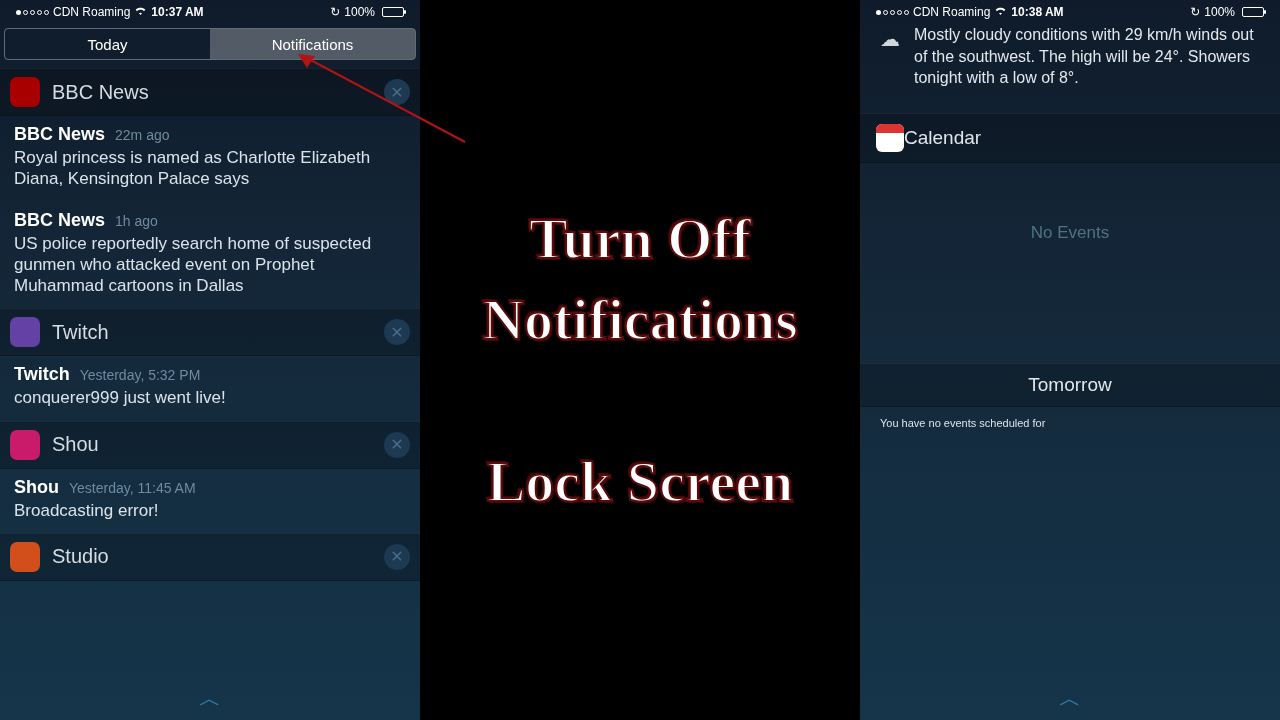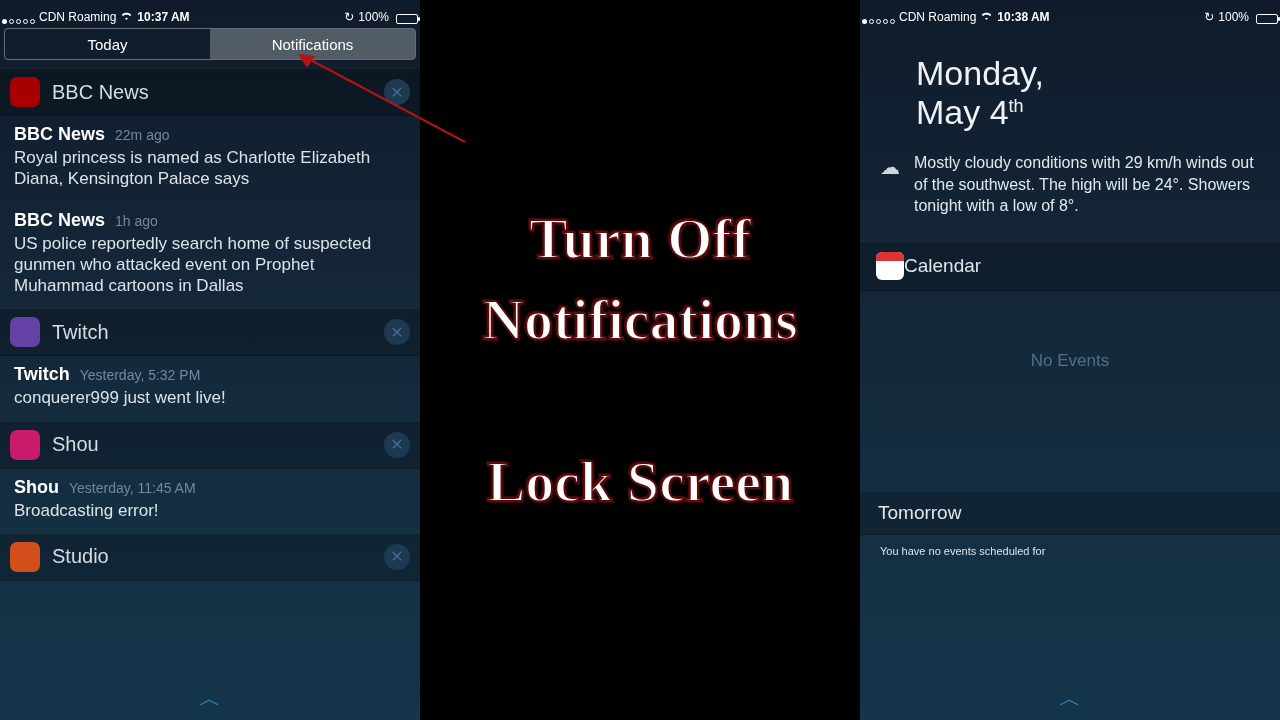--- a/index.html
+++ b/index.html
@@ -19,24 +19,24 @@
     background: linear-gradient(180deg,#0f1b2a 0%, #142739 40%, #15354a 100%);
     overflow: hidden;
   }
   .phone-left { left: 0; width: 420px; }
   .phone-right { right: 0; width: 420px; }
 
   
   .status-bar {
     height: 24px;
     display: flex;
-    align-items: flex-end;
+    align-items: center;
     font-size: 12px;
     color: #fff;
-    padding: 0 2px;
+    padding: 0 16px;
     gap: 4px;
   }
   .status-bar .spacer { flex: 1; }
   .signal-dots { display:flex; gap:2px; align-items:center;}
   .dot { width:5px;height:5px;border-radius:50%;background:#fff;}
   .dot.empty{ background:transparent;border:1px solid #fff;}
   .battery {
     width: 22px; height: 10px; border:1px solid #fff; border-radius:2px; position:relative; margin-left:3px;
   }
   .battery::after{content:"";position:absolute;right:-3px;top:2px;width:2px;height:4px;background:#fff;border-radius:1px;}
@@ -123,23 +123,24 @@
     font-size:19px;color:#dfe5ea;
   }
   .cal-icon{
     width:28px;height:28px;border-radius:6px;background:#fff;position:relative;
   }
   .cal-icon::before{content:"";position:absolute;top:0;left:0;right:0;height:9px;background:#d33;border-radius:6px 6px 0 0;}
   .no-events{
     text-align:center; color:#4e7384; font-size:17px; padding:60px 0 120px 0;
   }
   .tomorrow-header{
-    padding:10px 18px;font-size:19px;color:#e2e7eb;background:rgba(0,0,0,0.20);
+    padding:10px 28px;font-size:19px;color:#e2e7eb;background:rgba(0,0,0,0.20);
     border-top:1px solid rgba(255,255,255,0.06);
     border-bottom:1px solid rgba(0,0,0,0.2);
+    text-align:center;
   }
   .tomorrow-body{
     padding:10px 20px;font-size:11px;color:#dbe3ea;
   }
 
   
   .center-title{
     position:absolute;
     left:420px; right:420px; top:0; bottom:0;
     display:flex;align-items:center;justify-content:center;
@@ -282,26 +283,20 @@
           <path d="M6.5 9L8 7.3C7.2 6.5 5.8 6.5 5 7.3L6.5 9zM3 5.2C5 3.3 8 3.3 10 5.2L11.3 3.8C8.6 1.2 4.4 1.2 1.7 3.8L3 5.2z" fill="#fff"></path>
         </svg>
     </span>
     <span style="font-weight:600;">10:38 AM</span>
     <span class="spacer"></span>
     <span>↻</span>
     <span>100%</span>
     <span class="battery"><span class="battery-fill"></span></span>
   </div>
 
-  <div class="date-block">
-    <div class="wd">Monday,</div>
-    <div class="md">
-      <span>May 4</span><sup>th</sup>
-    </div>
-  </div>
 
   <div class="weather-row">
     <span class="cloud-icon">☁</span>
     <span>Mostly cloudy conditions with 29 km/h winds out of the southwest. The high will be 24°. Showers tonight with a low of 8°.</span>
   </div>
 
   <div class="today-section-header">
     <span class="cal-icon"></span>
     <span>Calendar</span>
   </div>

